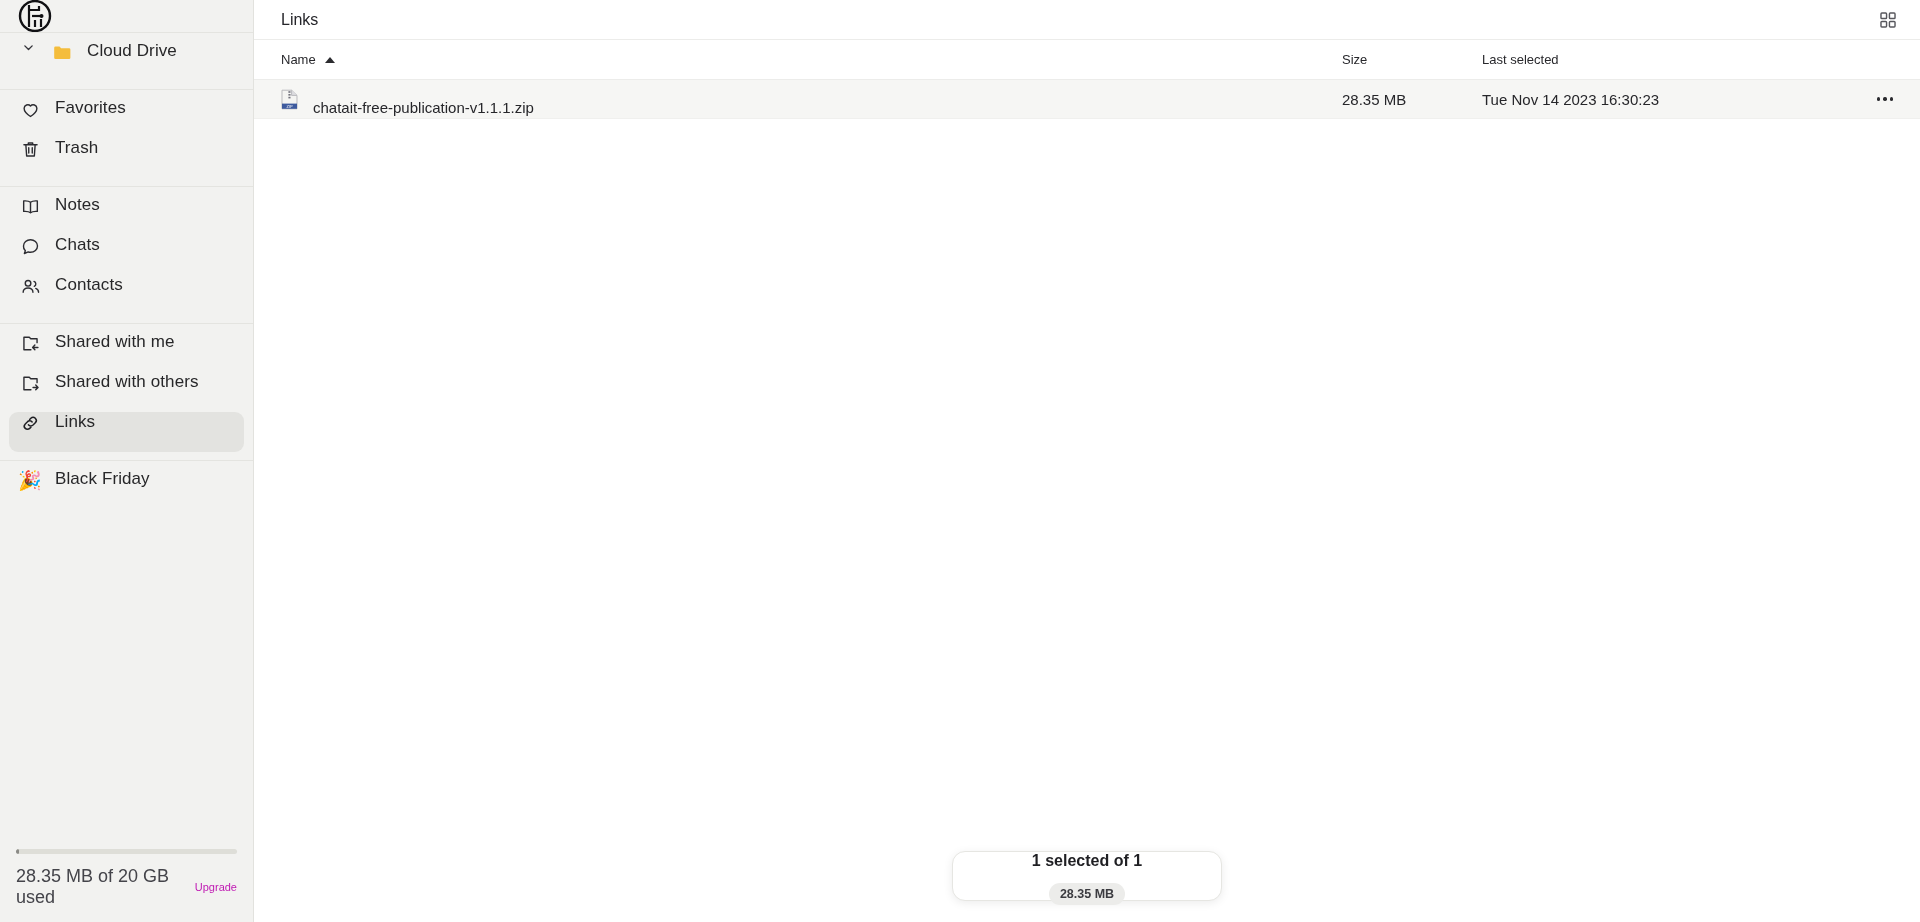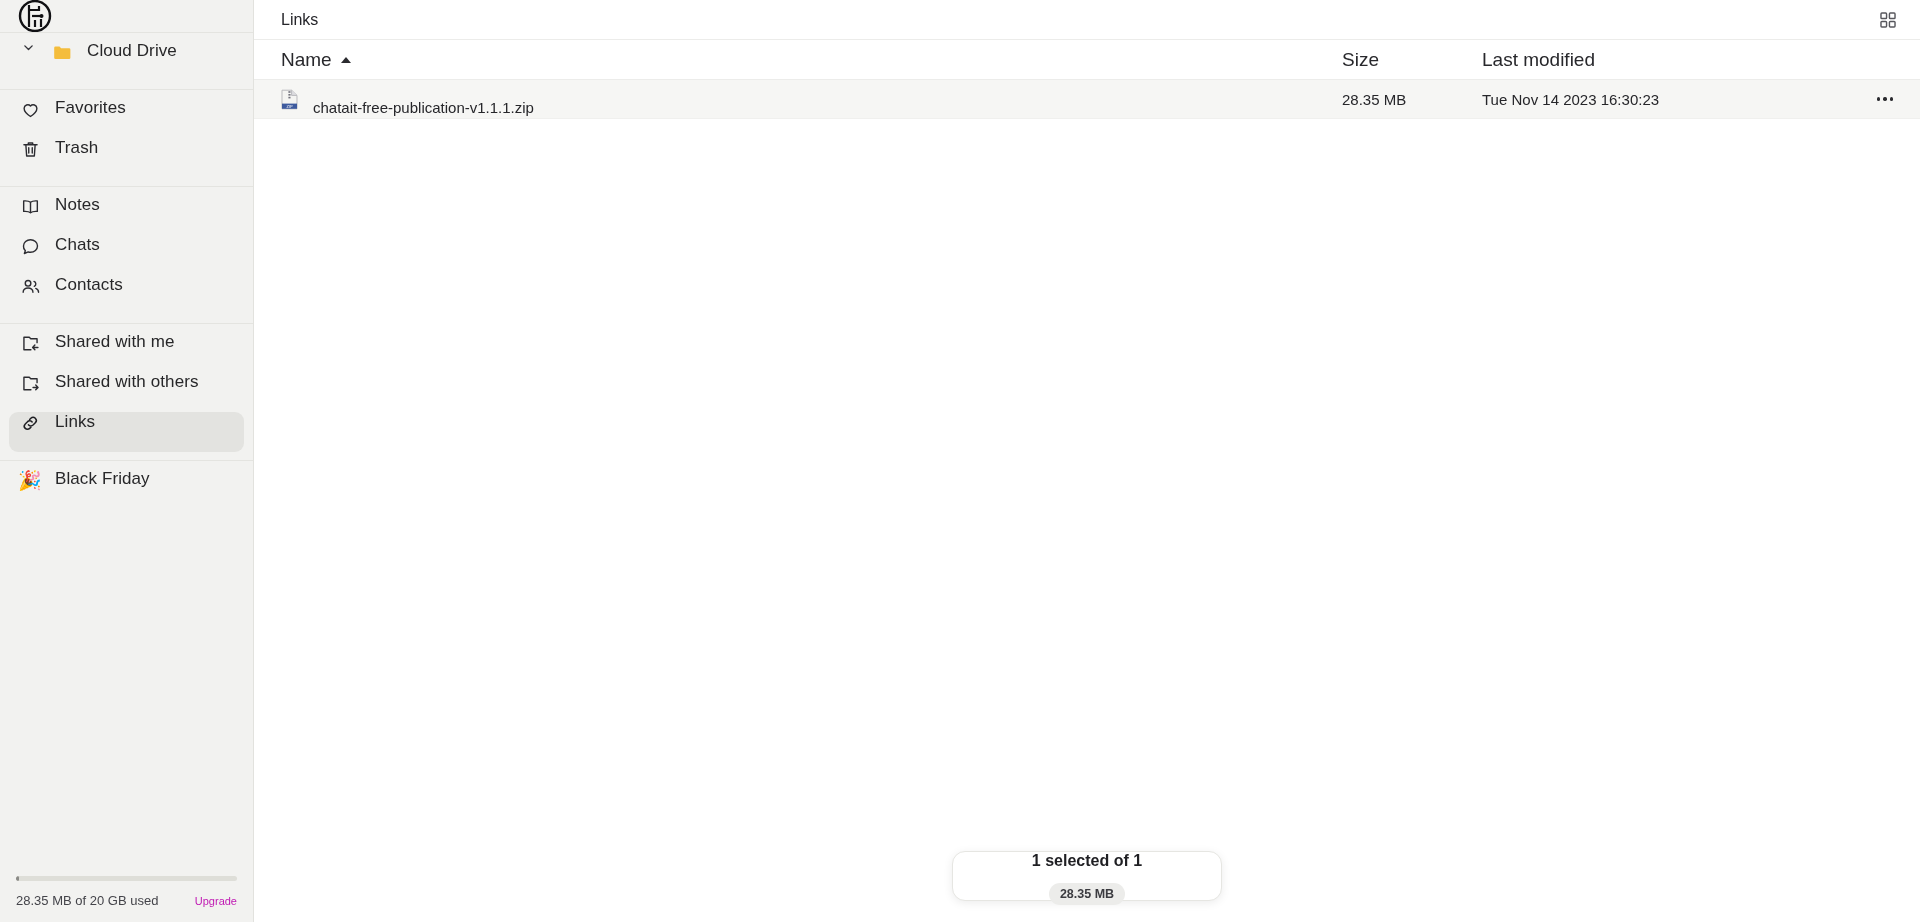--- a/index.html
+++ b/index.html
@@ -59,21 +59,21 @@
   .storage {
     margin-top: auto;
     padding: 0 16px 14px 16px;
   }
   .bar-track {
     width: 100%; height: 5px; border-radius: 3px;
     background: #dedeD8; overflow: hidden; margin-bottom: 12px;
   }
   .bar-fill { height: 100%; background: #8a8a86; border-radius: 3px; width: 0.4%; min-width: 3px; }
   .storage-row { display: flex; align-items: center; justify-content: space-between; }
-  .storage-text { font-size: 13px; color: #44444a; }
+  .storage-text { font-size: 18px; color: #44444a; }
   .upgrade-link { font-size: 11px; color: #c01ab3; cursor: pointer; }
 
   
   .main { flex: 1; display: flex; flex-direction: column; min-width: 0; position: relative; background: #fff; }
 
   .topbar {
     height: 33px;
     flex: 0 0 33px;
     display: flex;
     align-items: flex-start;
@@ -133,21 +133,21 @@
     cursor: pointer; border-radius: 6px;
   }
 
   
   .table { width: 100%; }
   .thead {
     display: flex; align-items: center;
     height: 40px;
     border-bottom: 1px solid #ececea;
     padding: 0 18px 0 27px;
-    font-size: 19px; color: #28282c;
+    font-size: 13px; color: #28282c;
   }
   .col-name { flex: 1 1 auto; min-width: 0; display: flex; align-items: center; gap: 9px; cursor: pointer; }
   .col-size { flex: 0 0 140px; }
   .col-mod  { flex: 0 0 330px; }
   .col-act  { flex: 0 0 90px; display: flex; justify-content: center; }
   .sort-tri {
     width: 0; height: 0;
     border-left: 5px solid transparent;
     border-right: 5px solid transparent;
     border-bottom: 6px solid #2b2b2f;
@@ -362,21 +362,21 @@
       </span>
     </div>
 
     <div class="table">
       <div class="thead">
         <div class="col-name">
           <span>Name</span>
           <span class="sort-tri"></span>
         </div>
         <div class="col-size">Size</div>
-        <div class="col-mod">Last modified</div>
+        <div class="col-mod">Last selected</div>
         <div class="col-act"></div>
       </div>
 
       <div class="trow">
         <div class="col-name file-cell">
           <svg class="zip-icon" viewBox="0 0 17 21">
             <path d="M1 1.2h9.6L16 6.4v13.4H1z" fill="#f4f4f2" stroke="#b9b9bd" stroke-width="1"></path>
             <path d="M10.6 1.2V6.4H16" fill="#dcdce0" stroke="#b9b9bd" stroke-width="1"></path>
             <rect x="7.4" y="2.2" width="2.1" height="1.6" fill="#6f6f7a"></rect>
             <rect x="7.4" y="5.0" width="2.1" height="1.6" fill="#6f6f7a"></rect>

